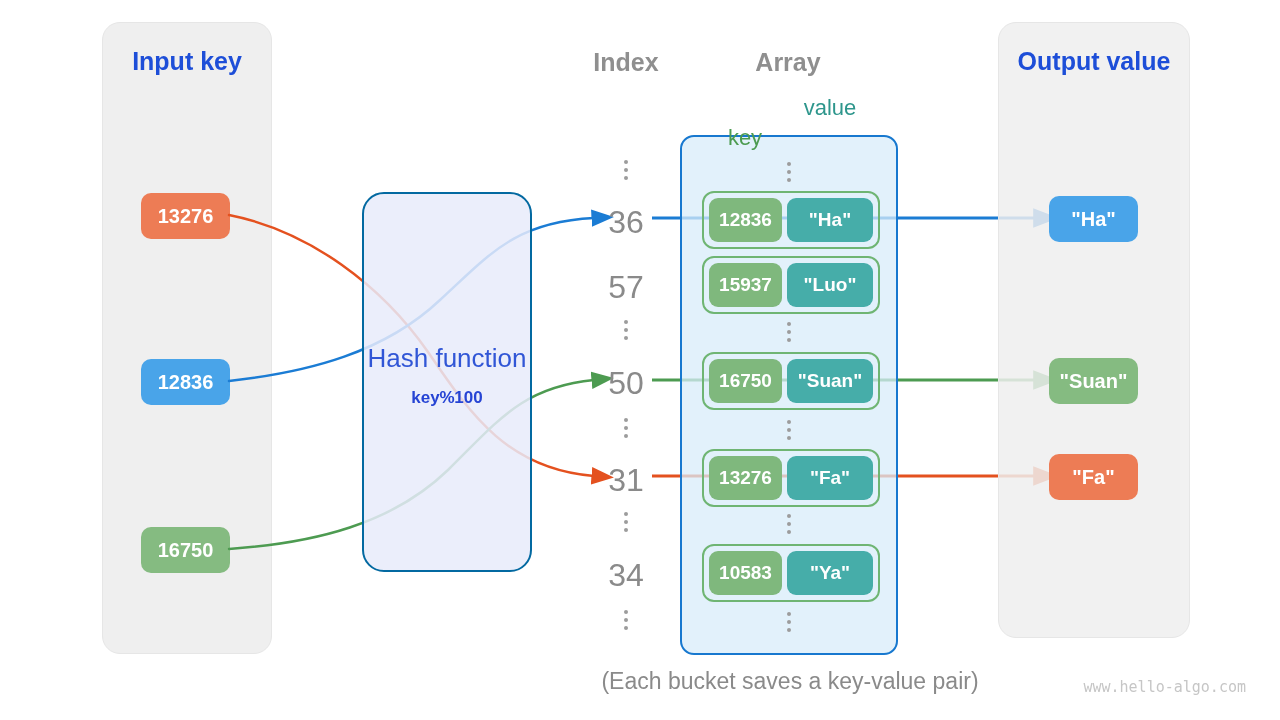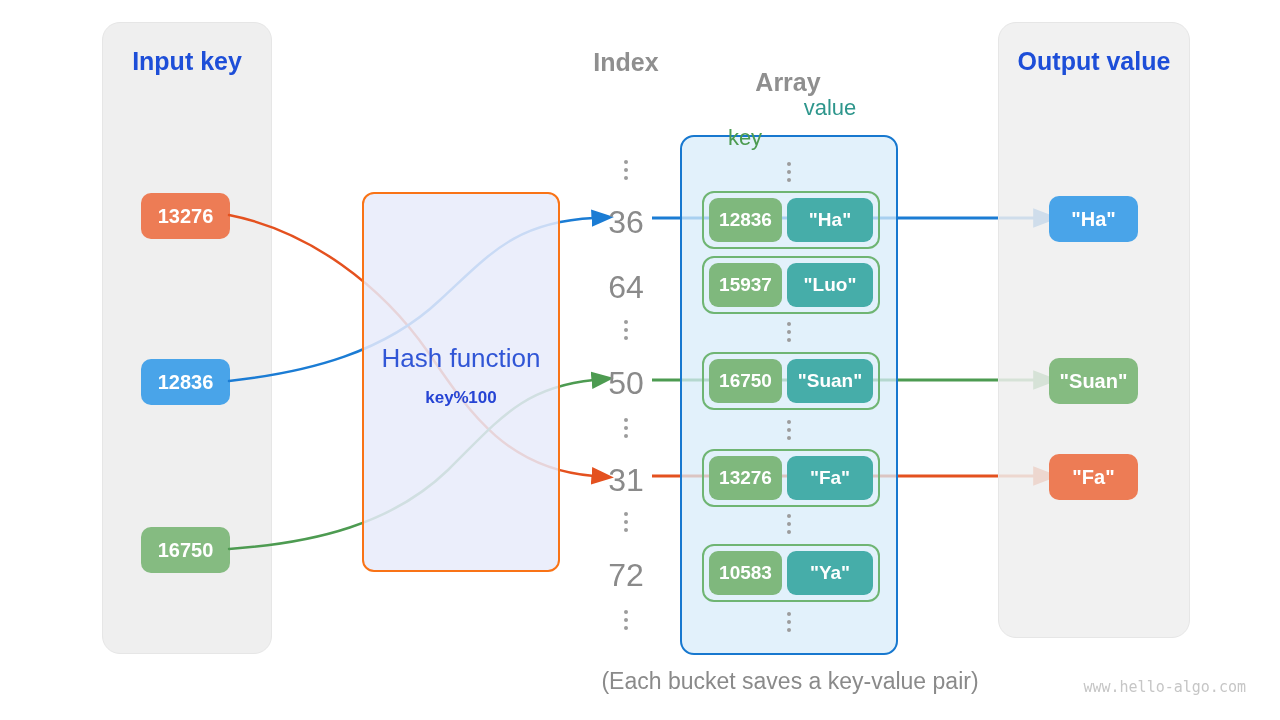--- a/index.html
+++ b/index.html
@@ -29,32 +29,32 @@
 
   #out-ha   { left:50px; top:173px; }
   #out-suan { left:50px; top:335px; }
   #out-fa   { left:50px; top:431px; }
 
   
   #lines { position:absolute; left:0; top:0; width:1280px; height:720px; z-index:2;
            pointer-events:none; }
 
   
-  #hash-box { position:absolute; left:362px; top:192px; width:198px; height:380px;
-              background:rgba(231,235,250,0.85); border:2px solid #f97316;
-              border-radius:12px; z-index:3; text-align:center; }
+  #hash-box { position:absolute; left:362px; top:192px; width:170px; height:380px;
+              background:rgba(231,235,250,0.85); border:2px solid #0369a1;
+              border-radius:22px; z-index:3; text-align:center; }
   #hash-title   { margin-top:149px; font-size:26px; font-weight:500; color:#3156D6; }
   #hash-formula { margin-top:14px;  font-size:17px; font-weight:bold; color:#2644D4;
                   word-spacing:-5px; }
 
   
   .col-header { position:absolute; top:48px; text-align:center; font-size:25px;
                 font-weight:bold; color:#8F8F8F; z-index:4; }
   #hdr-index { left:576px; width:100px; }
-  #hdr-array { left:738px; width:100px;margin-top:20px; }
+  #hdr-array { left:738px; width:100px; }
   .kv-header { position:absolute; top:95px; text-align:center; font-size:22px;
                font-weight:500; z-index:4; }
   #hdr-key   { left:715px; width:60px; color:#4C9B50;margin-top:30px; }
   #hdr-value { left:799px; width:62px; color:#2E968C; }
 
   
   .idx { position:absolute; left:596px; width:60px; text-align:center;
          font-size:32px; color:#8A8A8A; z-index:4; }
   
   .vdots { position:absolute; display:flex; flex-direction:column; align-items:center;
@@ -125,39 +125,39 @@
   <div id="hdr-array" class="col-header">Array</div>
   <div id="hdr-key" class="kv-header">key</div>
   <div id="hdr-value" class="kv-header">value</div>
 
   <div class="vdots idx-dots" style="top:160px">
     <div class="dot"></div>
       <div class="dot"></div>
       <div class="dot"></div>
     </div>
   <div class="idx" style="top:204px">36</div>
-  <div class="idx" style="top:269px">64</div>
+  <div class="idx" style="top:269px">57</div>
   <div class="vdots idx-dots" style="top:320px">
     <div class="dot"></div>
       <div class="dot"></div>
       <div class="dot"></div>
     </div>
   <div class="idx" style="top:365px">50</div>
   <div class="vdots idx-dots" style="top:418px">
     <div class="dot"></div>
       <div class="dot"></div>
       <div class="dot"></div>
     </div>
   <div class="idx" style="top:462px">31</div>
   <div class="vdots idx-dots" style="top:512px">
     <div class="dot"></div>
       <div class="dot"></div>
       <div class="dot"></div>
     </div>
-  <div class="idx" style="top:557px">72</div>
+  <div class="idx" style="top:557px">34</div>
   <div class="vdots idx-dots" style="top:610px">
     <div class="dot"></div>
       <div class="dot"></div>
       <div class="dot"></div>
     </div>
 
   <div id="array-box">
     <div class="vdots arr-dots" style="top:25px">
       <div class="dot"></div>
         <div class="dot"></div>

